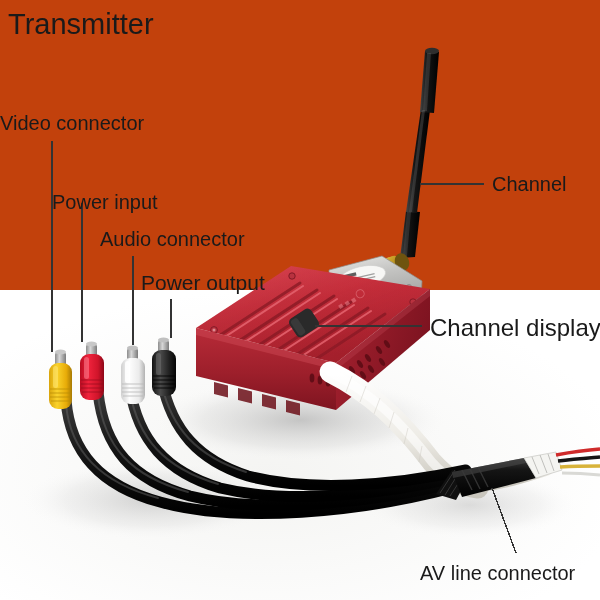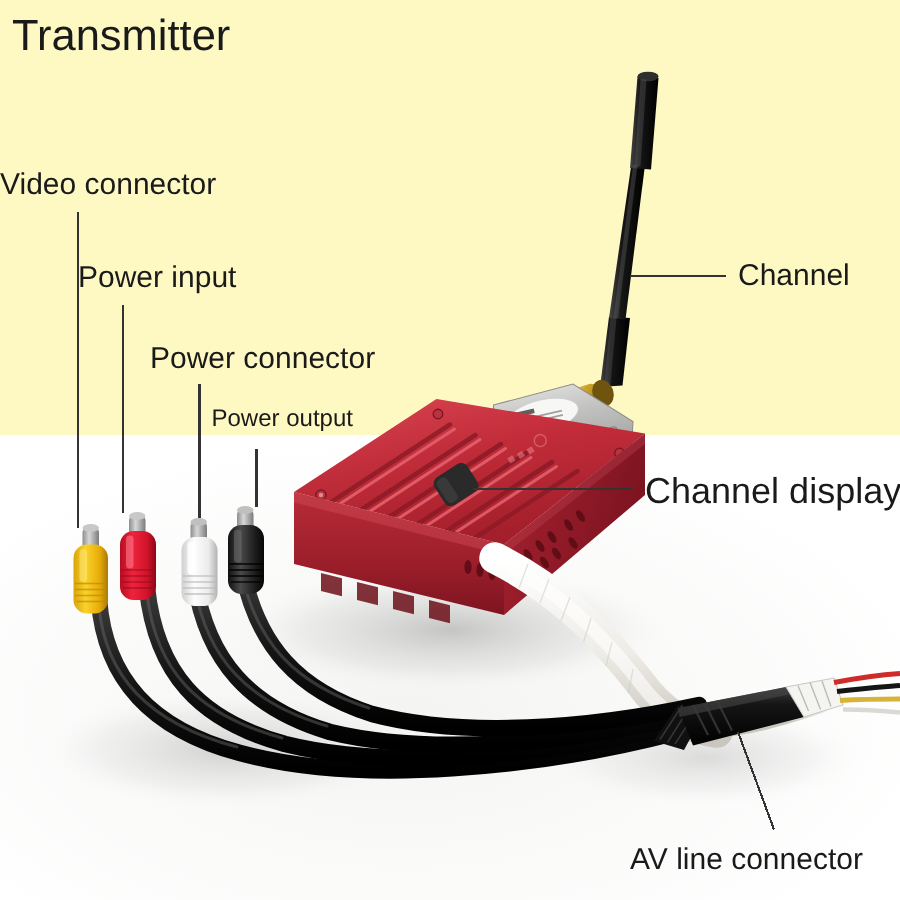--- a/index.html
+++ b/index.html
@@ -8,21 +8,21 @@
     padding: 0;
     background: #ffffff;
   }
   body {
     font-family: "Liberation Sans", sans-serif;
   }
   #stage {
     position: relative;
     width: 600px;
     height: 600px;
-    background: #fef9c3;
+    background: #c2410c;
     overflow: hidden;
   }
   #photo-layer {
     position: absolute;
     inset: 0;
     width: 600px;
     height: 600px;
   }
   #annotation-layer {
     position: absolute;
@@ -389,21 +389,21 @@
         <line x1="171" y1="299" x2="171" y2="338"></line>
         <line x1="420" y1="184" x2="484" y2="184"></line>
         <line x1="315" y1="326" x2="422" y2="326"></line>
         <line x1="492" y1="488" x2="516" y2="553"></line>
       </g>
   </svg>
 
   <div class="title" style="left: 8px; top: 10px; font-size: 29px; color: rgb(26, 26, 26);">Transmitter</div>
   <div id="labels">
       <div class="label" style="left: 0px; top: 113px; font-size: 20px; color: rgb(26, 26, 26); text-align: center;">Video connector</div>
-      <div class="label" style="left: 52px; top: 175px; font-size: 20px; color: rgb(26, 26, 26);">Power input</div>
-      <div class="label" style="left: 100px; top: 229px; font-size: 20px; color: rgb(26, 26, 26);">Power connector</div>
-      <div class="label" style="left: 141px; top: 272px; font-size: 16px; color: rgb(26, 26, 26);">Power output</div>
+      <div class="label" style="left: 52px; top: 192px; font-size: 20px; color: rgb(26, 26, 26);">Power input</div>
+      <div class="label" style="left: 100px; top: 229px; font-size: 20px; color: rgb(26, 26, 26);">Audio connector</div>
+      <div class="label" style="left: 141px; top: 272px; font-size: 21px; color: rgb(26, 26, 26);">Power output</div>
       <div class="label" style="left: 492px; top: 174px; font-size: 20px; color: rgb(26, 26, 26);">Channel</div>
       <div class="label" style="left: 430px; top: 316px; font-size: 24px; color: rgb(26, 26, 26);">Channel display</div>
       <div class="label" style="left: 420px; top: 563px; font-size: 20px; color: rgb(26, 26, 26); text-align: center;">AV line connector</div>
     </div>
 
 </div>
 
 </body></html>

